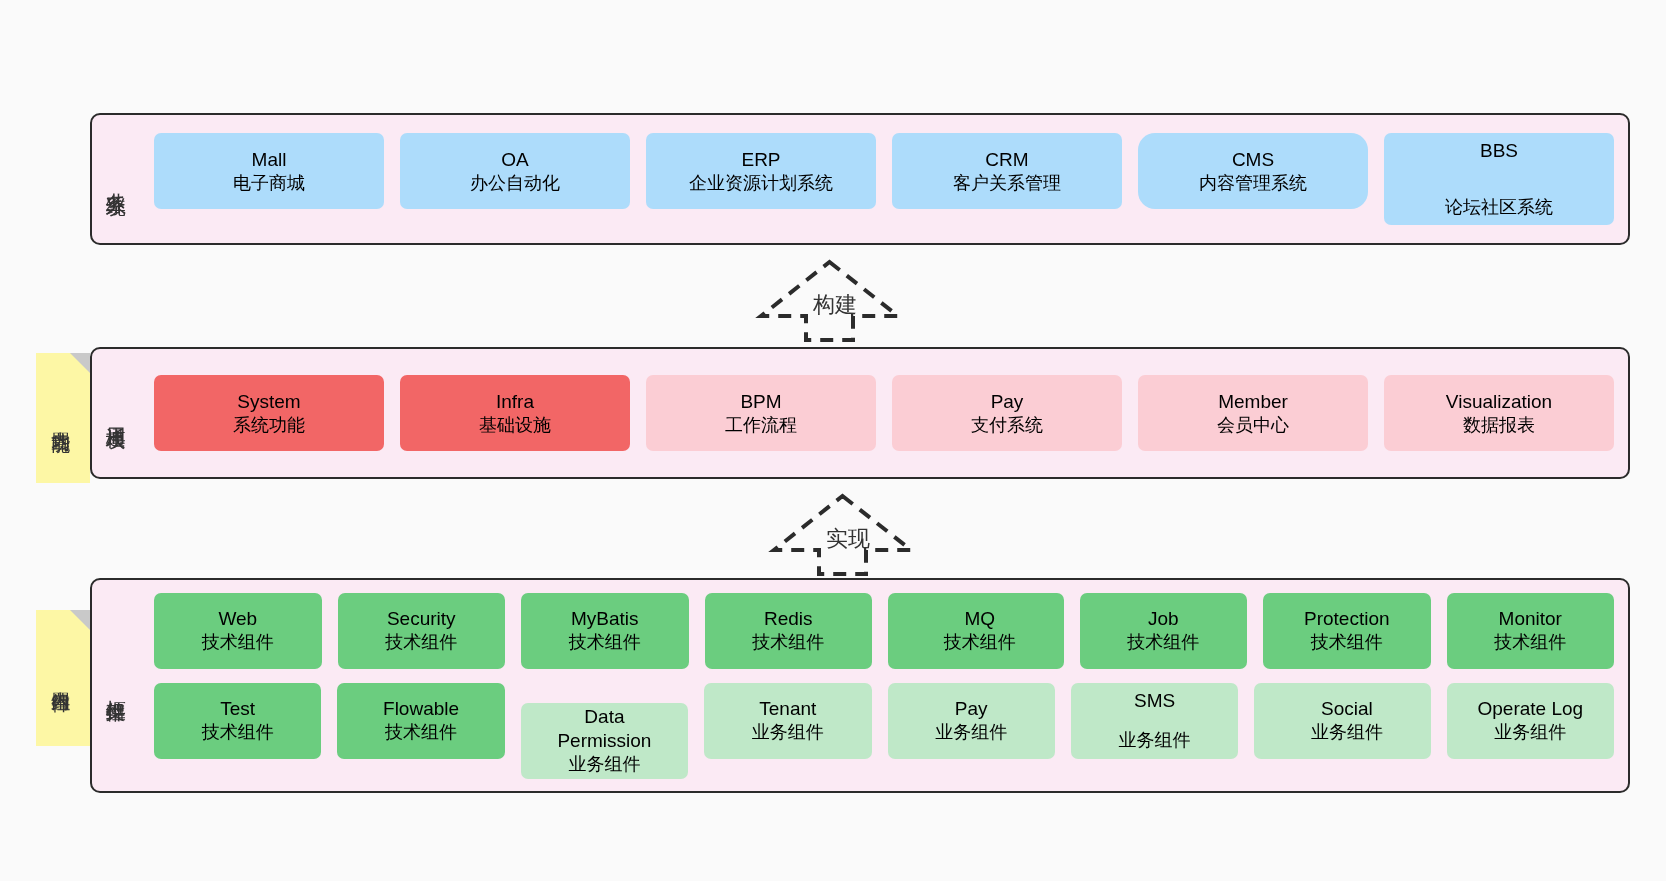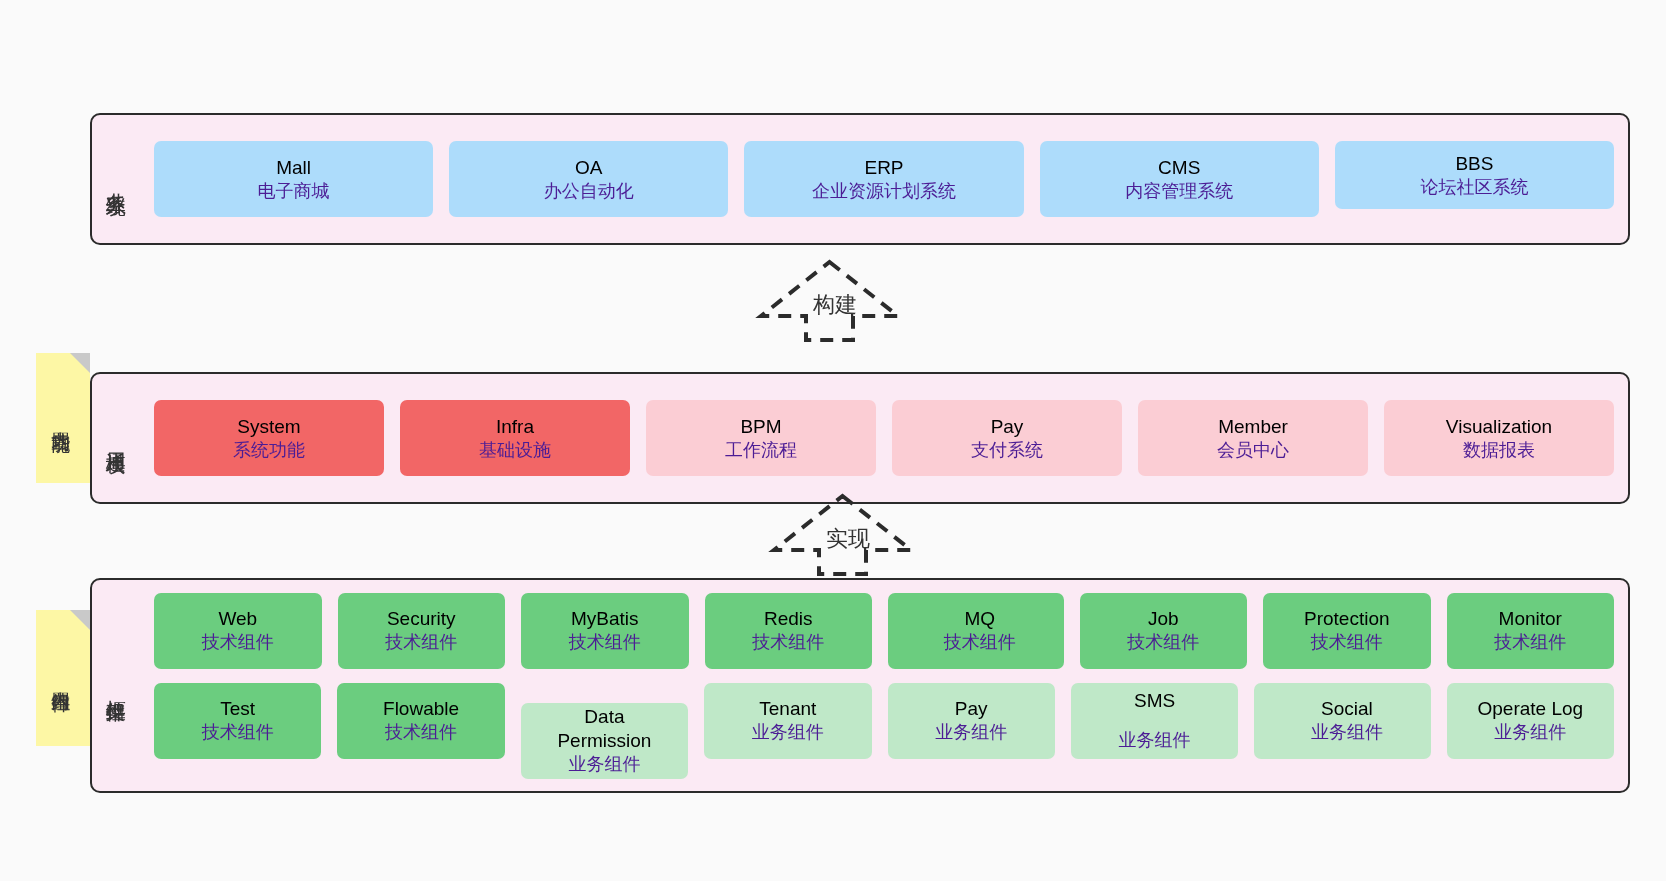--- a/index.html
+++ b/index.html
@@ -55,21 +55,21 @@
     border-radius:7px;
     display:flex;
     flex-direction:column;
     align-items:center;
     justify-content:center;
     text-align:center;
     line-height:1.26;
     padding:6px 4px;
   }
   .cell .t1 { font-size:19px; color:#000000; }
-  .cell .t2 { font-size:18px; color:#4c1d95; }
+  .cell .t2 { font-size:18px; color:#000000; }
 
   .blue   { background:#addcfb; }
   .red    { background:#f26666; }
   .pinkl  { background:#fbcdd4; }
   .green  { background:#6bcd7f; }
   .greenl { background:#bfe8c8; }
 
   
   .note {
     position:absolute;
@@ -122,44 +122,48 @@
         </div>
         <div class="cell blue" style="height:76px;">
           <span class="t1">OA</span>
           <span class="t2">办公自动化</span>
         </div>
         <div class="cell blue" style="height:76px;">
           <span class="t1">ERP</span>
           <span class="t2">企业资源计划系统</span>
         </div>
         <div class="cell blue" style="height:76px;">
+          <span class="t1">CRM</span>
+          <span class="t2">客户关系管理</span>
+        </div>
+        <div class="cell blue" style="height:76px;border-radius:17px;">
           <span class="t1">CMS</span>
           <span class="t2">内容管理系统</span>
         </div>
-        <div class="cell blue" style="height:68px;">
+        <div class="cell blue" style="height:92px;justify-content:space-between;">
           <span class="t1">BBS</span>
           <span class="t2">论坛社区系统</span>
         </div>
       </div>
     </div>
   </div>
 
   <div class="uml-arrow" style="left:757px; top:258px;">
     <svg width="145" height="86" viewBox="0 0 145 86">
       <path d="M72.5 4 L141 58 L96 58 L96 82 L49 82 L49 58 L4 58 Z" fill="none" stroke="#2b2b2b" stroke-width="4" stroke-dasharray="13,9" stroke-linejoin="miter"></path>
     </svg>
   </div>
   <div class="arrow-label" style="left:813px; top:290px;">构建</div>
 
   <div class="note" style="left:36px; top:353px; height:130px;">
     <span class="fold"></span>
     <span class="txt">内置功能</span>
   </div>
 
-  <div class="layer" id="layer-common" style="left:90px; top:347px; width:1540px; height:132px;margin-top:25px;">
+  <div class="layer" id="layer-common" style="left:90px; top:347px; width:1540px; height:132px;">
     <div class="layer-title">通用模块</div>
     <div class="layer-body">
       <div class="row">
         <div class="cell red" style="height:76px;">
           <span class="t1">System</span>
           <span class="t2">系统功能</span>
         </div>
         <div class="cell red" style="height:76px;">
           <span class="t1">Infra</span>
           <span class="t2">基础设施</span>

